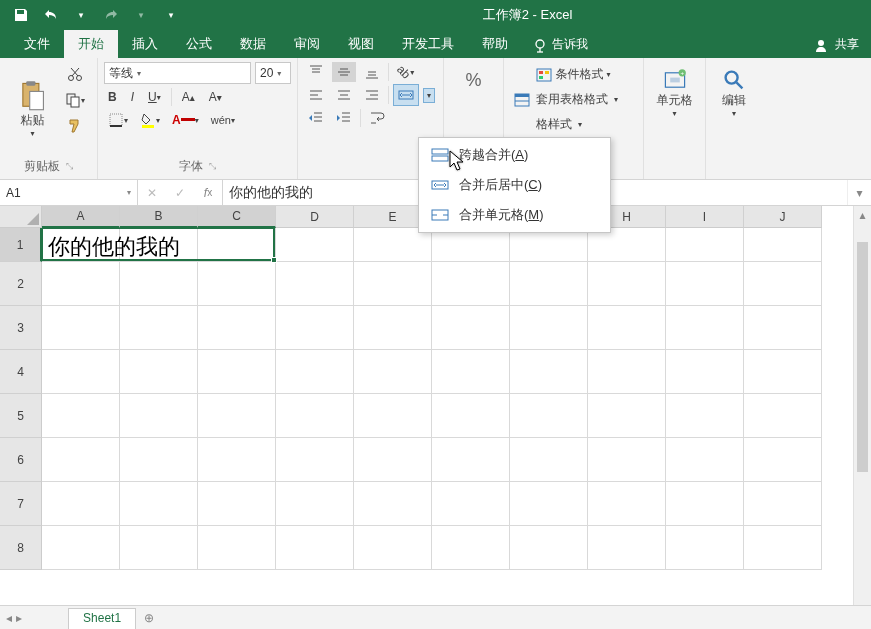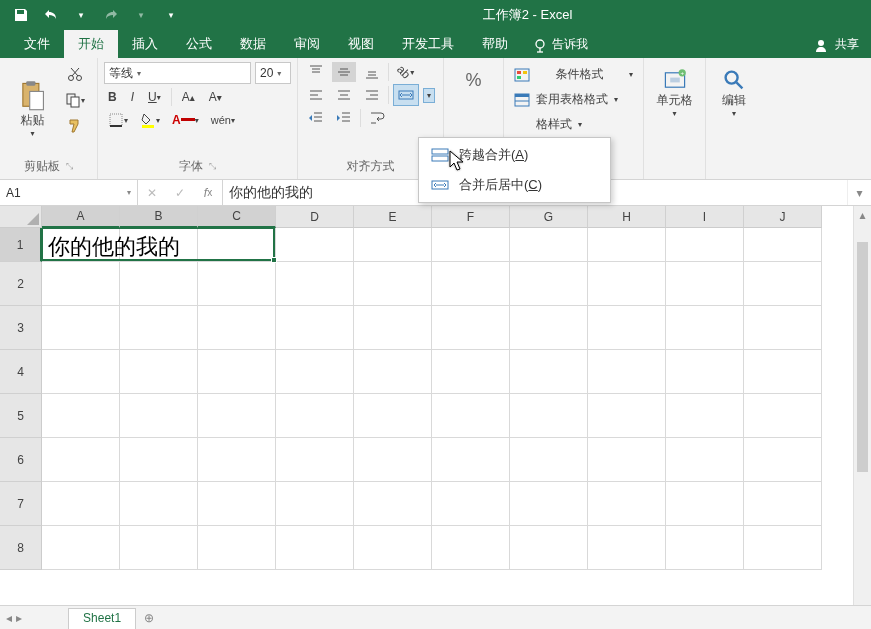--- a/index.html
+++ b/index.html
@@ -327,40 +327,37 @@
         </div>
       <div style="width:1px;height:18px;background:#ddd"></div>
       <div class="btn">
           <svg class="icon" viewBox="0 0 16 16">
             <path d="M2 3h10a3 3 0 010 6H8m0 0l2-2m-2 2l2 2" fill="none" stroke="#555"></path>
             <line x1="2" y1="13" x2="7" y2="13" stroke="#555"></line>
           </svg>
         </div>
     </div>
     <div class="grow"></div>
-    <div class="label">
-        <span>对齐方式</span>
-      </div>
   </div>
 
   <div class="group" style="width:60px">
     <div class="grow" style="display:flex;align-items:flex-start;justify-content:center;padding-top:6px">
       <div class="bigbtn">
         <span style="font-size:18px;color:#666">%</span>
       </div>
     </div>
     <div class="label">
         <span>数字</span>
         <span class="launcher">⤡</span>
       </div>
   </div>
 
   <div class="group" style="width:140px">
     <div class="grow" style="display:flex;flex-direction:column;gap:4px;padding-top:2px">
-      <div class="btn" style="justify-content:space-between;gap:18px;width:100%">
+      <div class="btn" style="justify-content:center;gap:3px;width:100%">
           <svg class="icon" viewBox="0 0 16 16">
             <rect x="1" y="2" width="14" height="12" fill="none" stroke="#3a7ab8"></rect>
             <rect x="3" y="4" width="4" height="3" fill="#e74c3c"></rect>
             <rect x="9" y="4" width="4" height="3" fill="#f1c40f"></rect>
             <rect x="3" y="9" width="4" height="3" fill="#2ecc71"></rect>
           </svg>
           <span>条件格式</span> 
           <span style="font-size:8px">▾</span>
         </div>
       <div class="btn" style="justify-content:flex-start;gap:6px;width:100%">
@@ -579,19 +576,29 @@
   <div class="item">
     <span class="icn">
         <svg width="18" height="14" viewBox="0 0 18 14">
           <rect x="1" y="3" width="16" height="8" fill="none" stroke="#3a7ab8"></rect>
           <line x1="5" y1="7" x2="13" y2="7" stroke="#3a7ab8"></line>
           <path d="M5 5l-2 2 2 2M13 5l2 2-2 2" fill="none" stroke="#3a7ab8"></path>
         </svg>
       </span>
     <span><span>合并后居中</span>(<span class="underline-accel">C</span>)</span>
   </div>
+  <div class="item">
+    <span class="icn">
+        <svg width="18" height="14" viewBox="0 0 18 14">
+          <rect x="1" y="2" width="16" height="10" fill="none" stroke="#3a7ab8"></rect>
+          <line x1="1" y1="7" x2="6" y2="7" stroke="#3a7ab8"></line>
+          <line x1="12" y1="7" x2="17" y2="7" stroke="#3a7ab8"></line>
+        </svg>
+      </span>
+    <span><span>合并单元格</span>(<span class="underline-accel">M</span>)</span>
+  </div>
 </div>
 
 <div class="cursor">
   <svg width="18" height="22" viewBox="0 0 18 22">
       <path d="M1 1l0 16 4-4 3 7 3-1-3-7 6 0z" fill="#fff" stroke="#000" stroke-width="1"></path>
     </svg>
 </div>
 
 </body></html>

